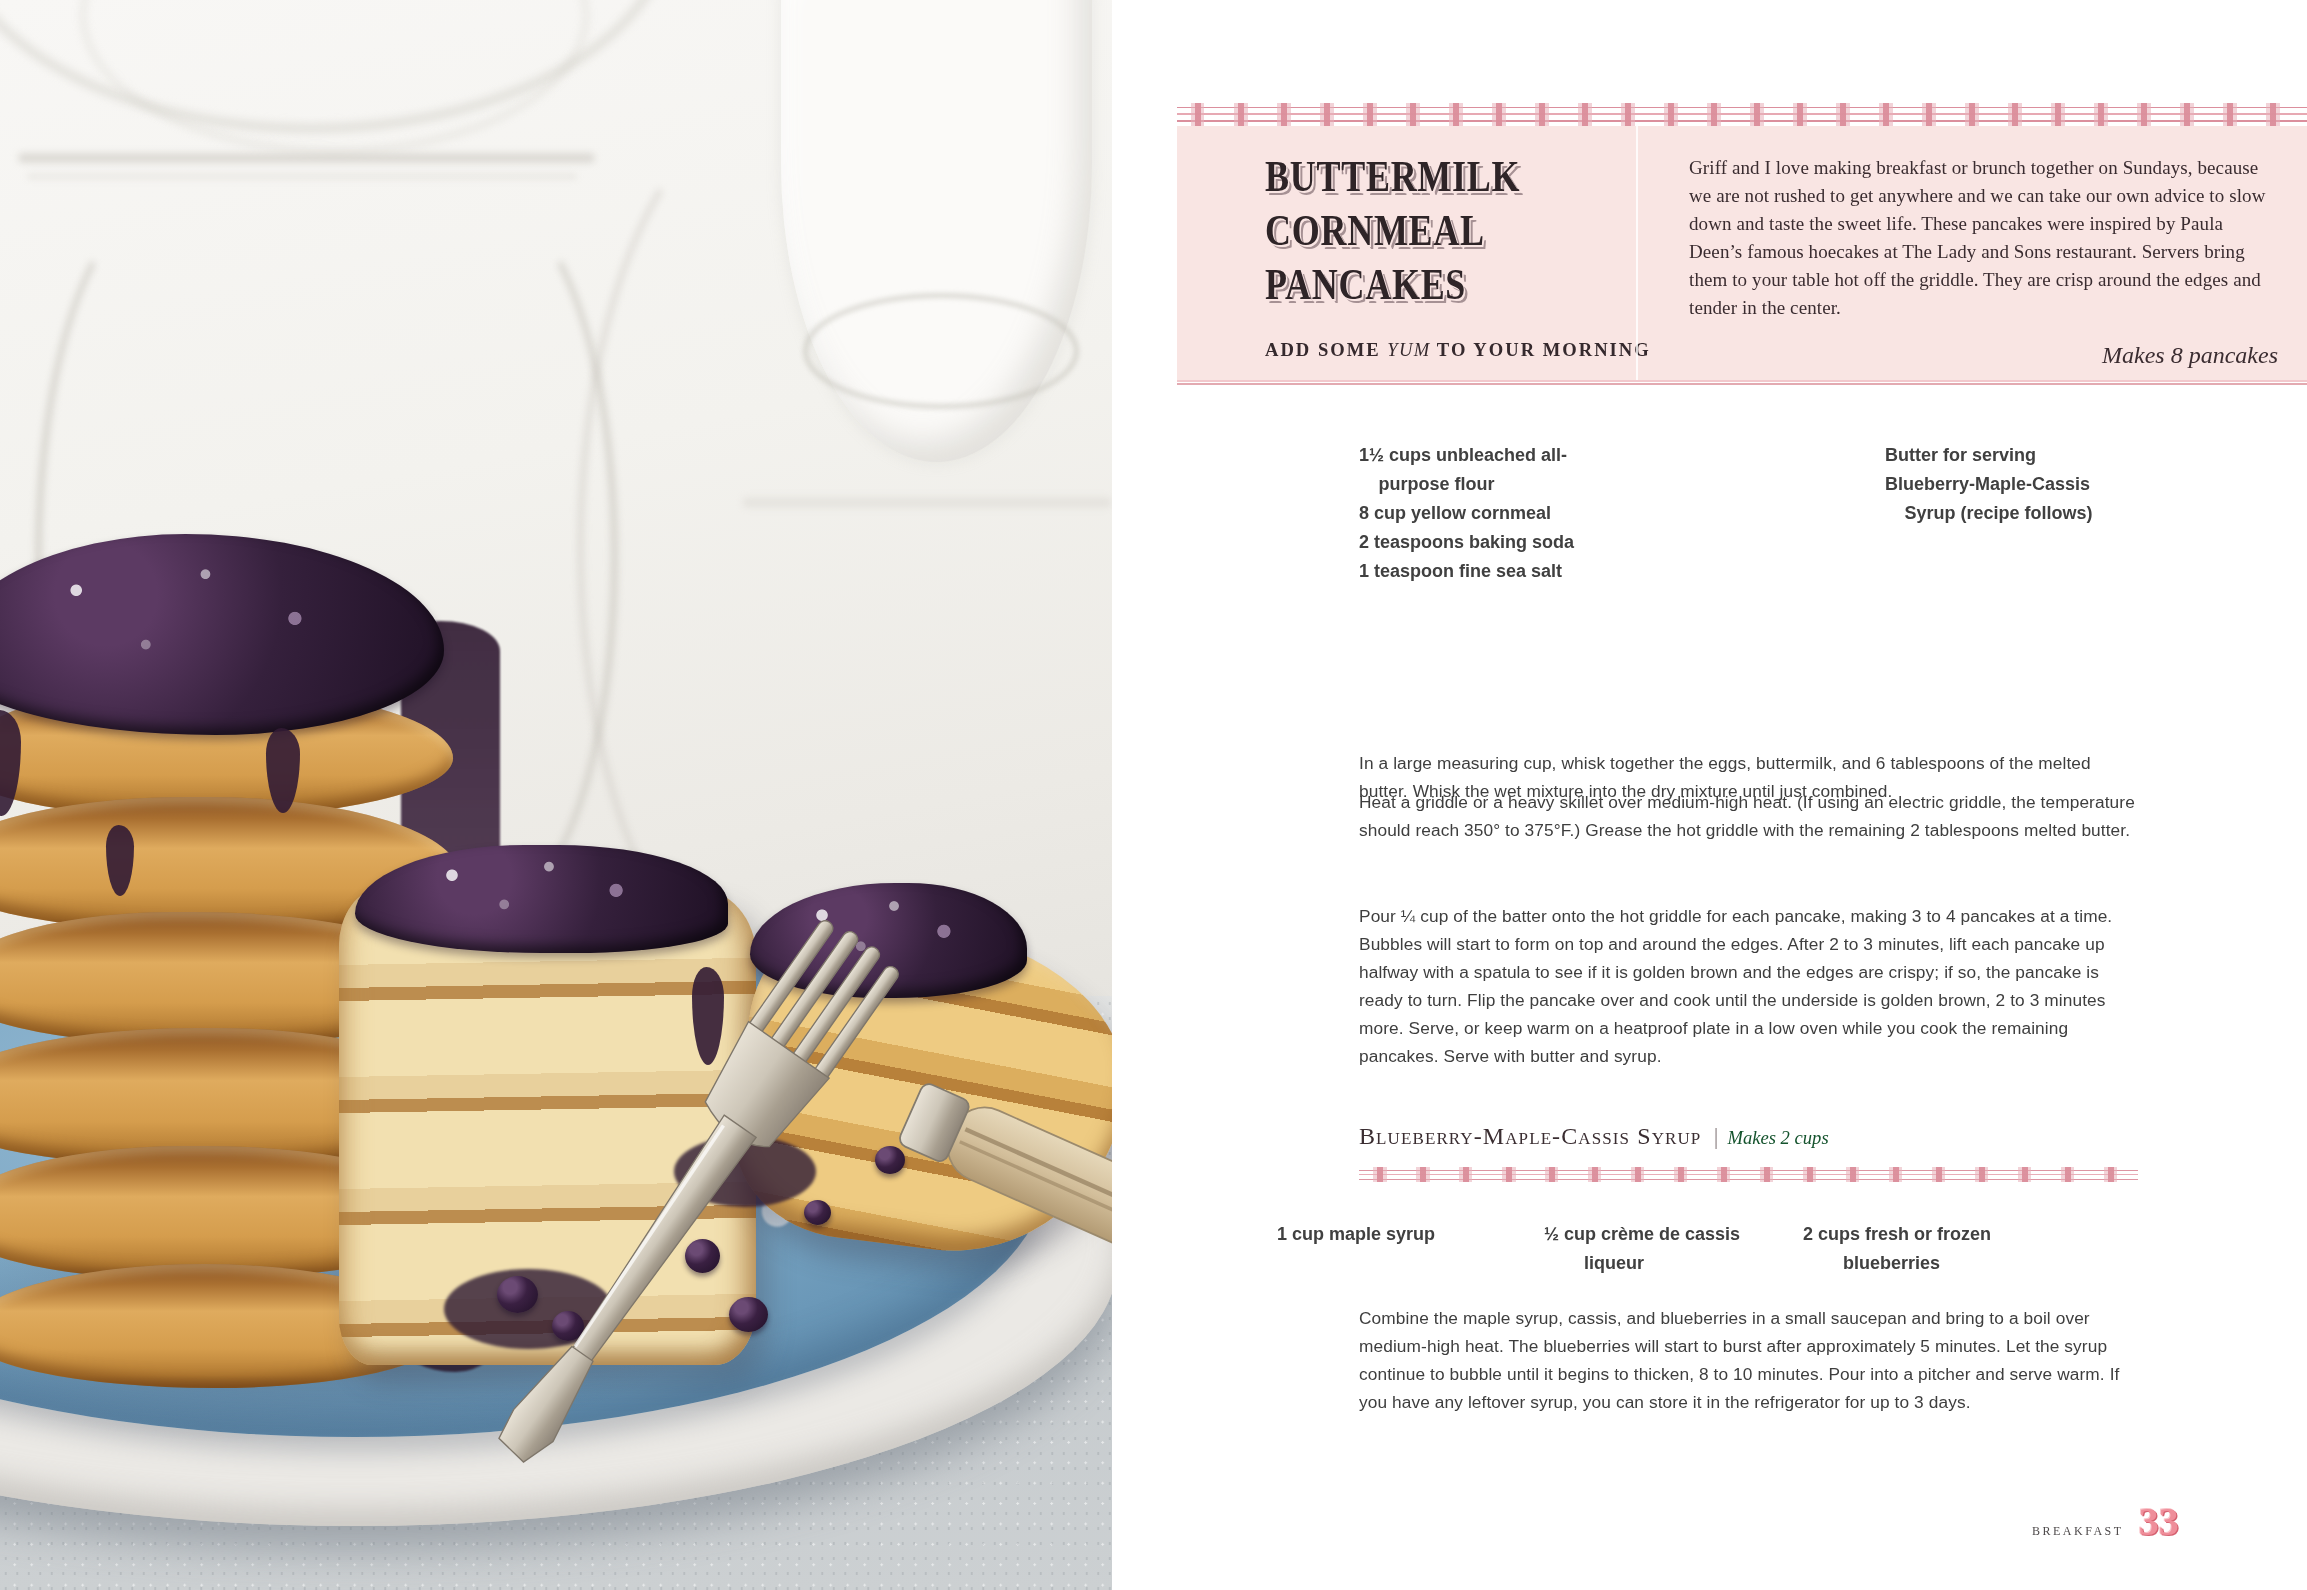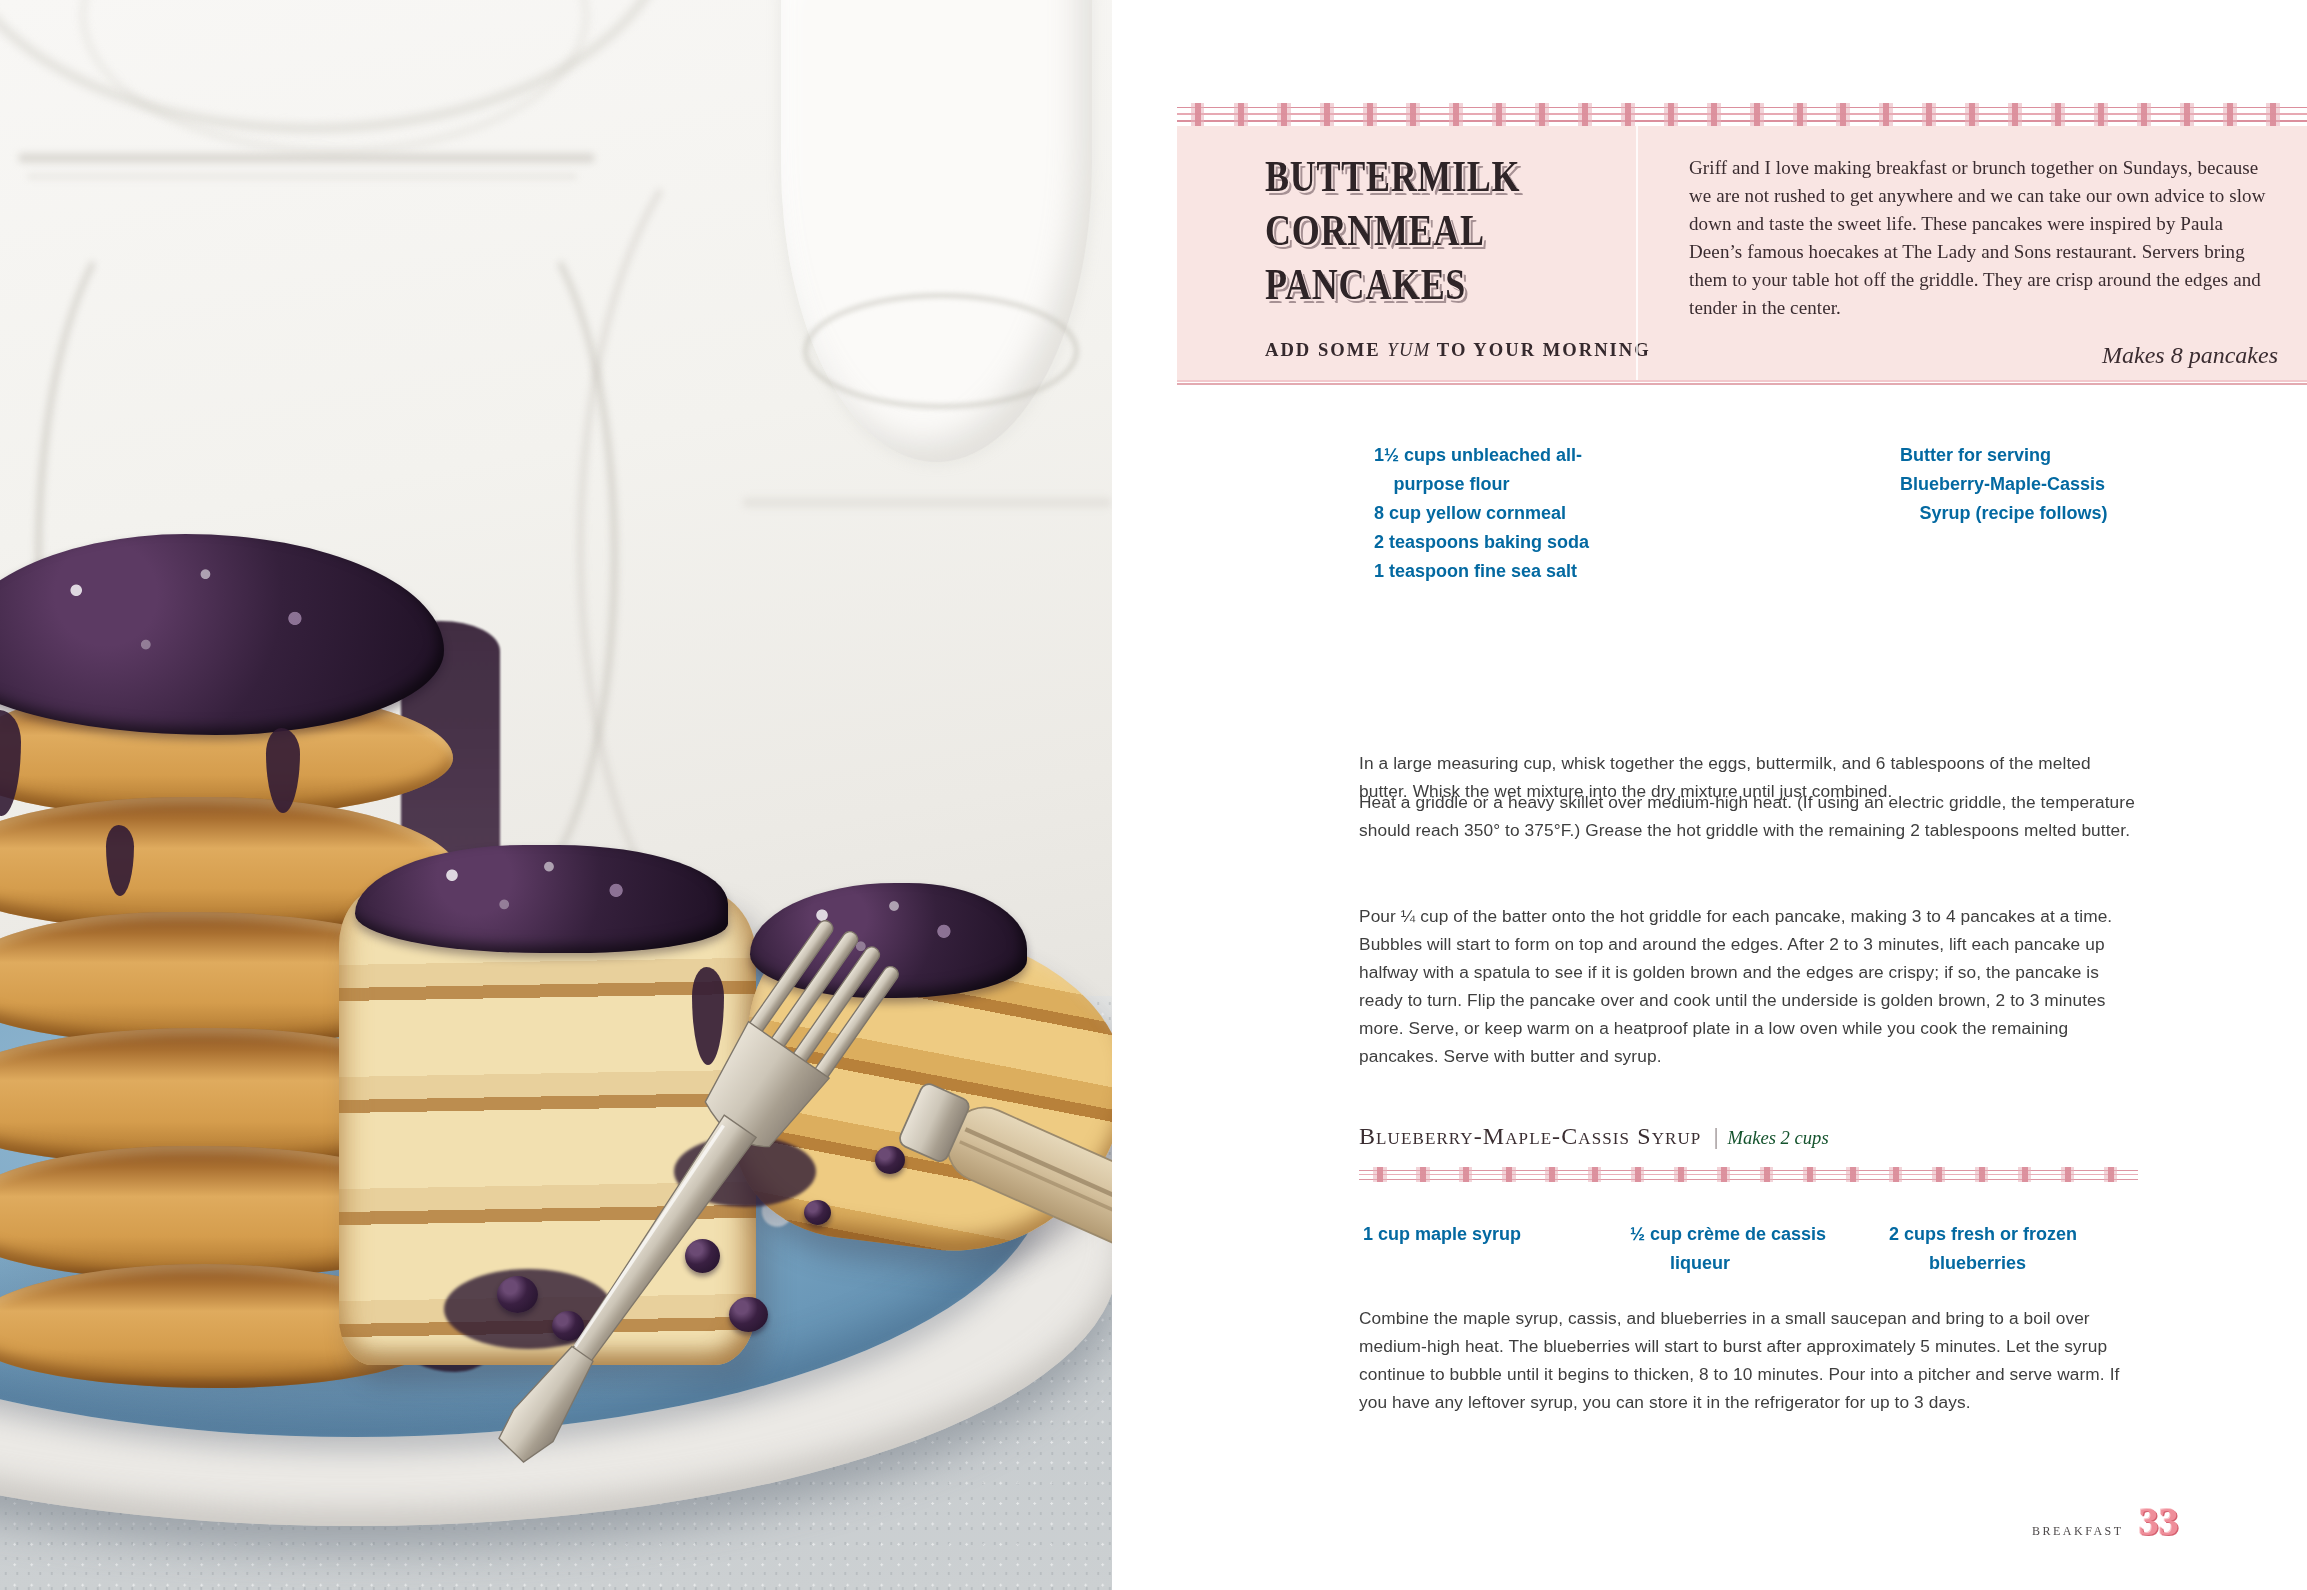--- a/index.html
+++ b/index.html
@@ -100,34 +100,34 @@
   .recipe-title{margin:0;font-family:"Liberation Serif",serif;font-weight:700;font-size:45px;line-height:54px;
       letter-spacing:0.9px;color:#2e2427;transform:scaleX(.8);transform-origin:left top;white-space:nowrap;
       text-shadow:1.8px 1.8px 0 #f9e5e3,4.4px 4.4px 0 rgba(84,62,69,.5);}
   .tagline{position:absolute;left:88px;top:213px;font-size:18.6px;font-weight:700;letter-spacing:2px;color:#35292d;white-space:nowrap;}
   .tagline em{font-weight:400;letter-spacing:1.3px;}
   .v-divider{position:absolute;left:459px;top:0;width:1.8px;height:254px;background:rgba(255,255,255,.8);}
   .intro-col{position:absolute;left:512px;top:28px;width:589px;}
   .intro{margin:0;font-size:19px;line-height:28px;color:#3a2c30;letter-spacing:0.1px;}
   .yield{position:absolute;right:29px;bottom:10.6px;font-style:italic;font-size:24px;color:#3a2c30;}
   .ing-col{position:absolute;top:0;}
-  .ing-line{font-family:"Liberation Sans",sans-serif;font-weight:700;font-size:18px;line-height:29px;color:#0369a1;white-space:nowrap;margin-left:15px;}
+  .ing-line{font-family:"Liberation Sans",sans-serif;font-weight:700;font-size:18px;line-height:29px;color:#404040;white-space:nowrap;}
   .ind{padding-left:19.5px;}
   .ind2{padding-left:40px;}
   .ingredients{position:absolute;left:1359px;top:441px;width:799px;height:151px;}
   .ing-c1{left:0;} .ing-c2{left:264px;} .ing-c3{left:526px;}
   .step{position:absolute;left:1359px;width:784px;margin:0;font-family:"Liberation Sans",sans-serif;
         font-size:17.3px;line-height:28px;color:#3e3e3e;letter-spacing:0.1px;}
   .step-1{top:644px;} .step-2{top:701px;margin-top:48px;} .step-3{top:788px;} .step-4{top:902px;}
   .sub-head{position:absolute;left:1359px;top:1123px;white-space:nowrap;}
   .sub-title{font-variant:small-caps;font-size:24px;letter-spacing:1.1px;color:#3a2d31;font-weight:400;}
   .sub-sep{font-size:23px;color:#8d8284;margin:0 9px 0 12.4px;font-weight:400;}
   .sub-yield{font-style:italic;font-size:18.6px;color:#14532d;}
   .sub-rule{position:absolute;left:1359px;top:1167px;width:779px;height:15px;}
-  .sub-ing{position:absolute;left:1348px;top:1220px;width:799px;height:62px;}
+  .sub-ing{position:absolute;left:1277px;top:1220px;width:799px;height:62px;}
   .sub-c1{left:0;} .sub-c2{left:267px;} .sub-c3{left:526px;}
   .sub-ing .ing-line{font-weight:700;}
   .sub-step{top:1304px;}
   .footer{position:absolute;left:2032px;top:1498px;display:flex;align-items:baseline;gap:15px;}
   .footer-section{font-size:12px;letter-spacing:2.5px;color:#4e4a4b;}
   .footer-page{font-family:"Liberation Serif",serif;font-weight:700;font-size:40px;color:#ef8e9a;
       text-shadow:1.3px 1.3px 0 #d5606f, -0.9px -0.9px 0 #f9c3c9;}
 </style>
 </head>
 <body>

